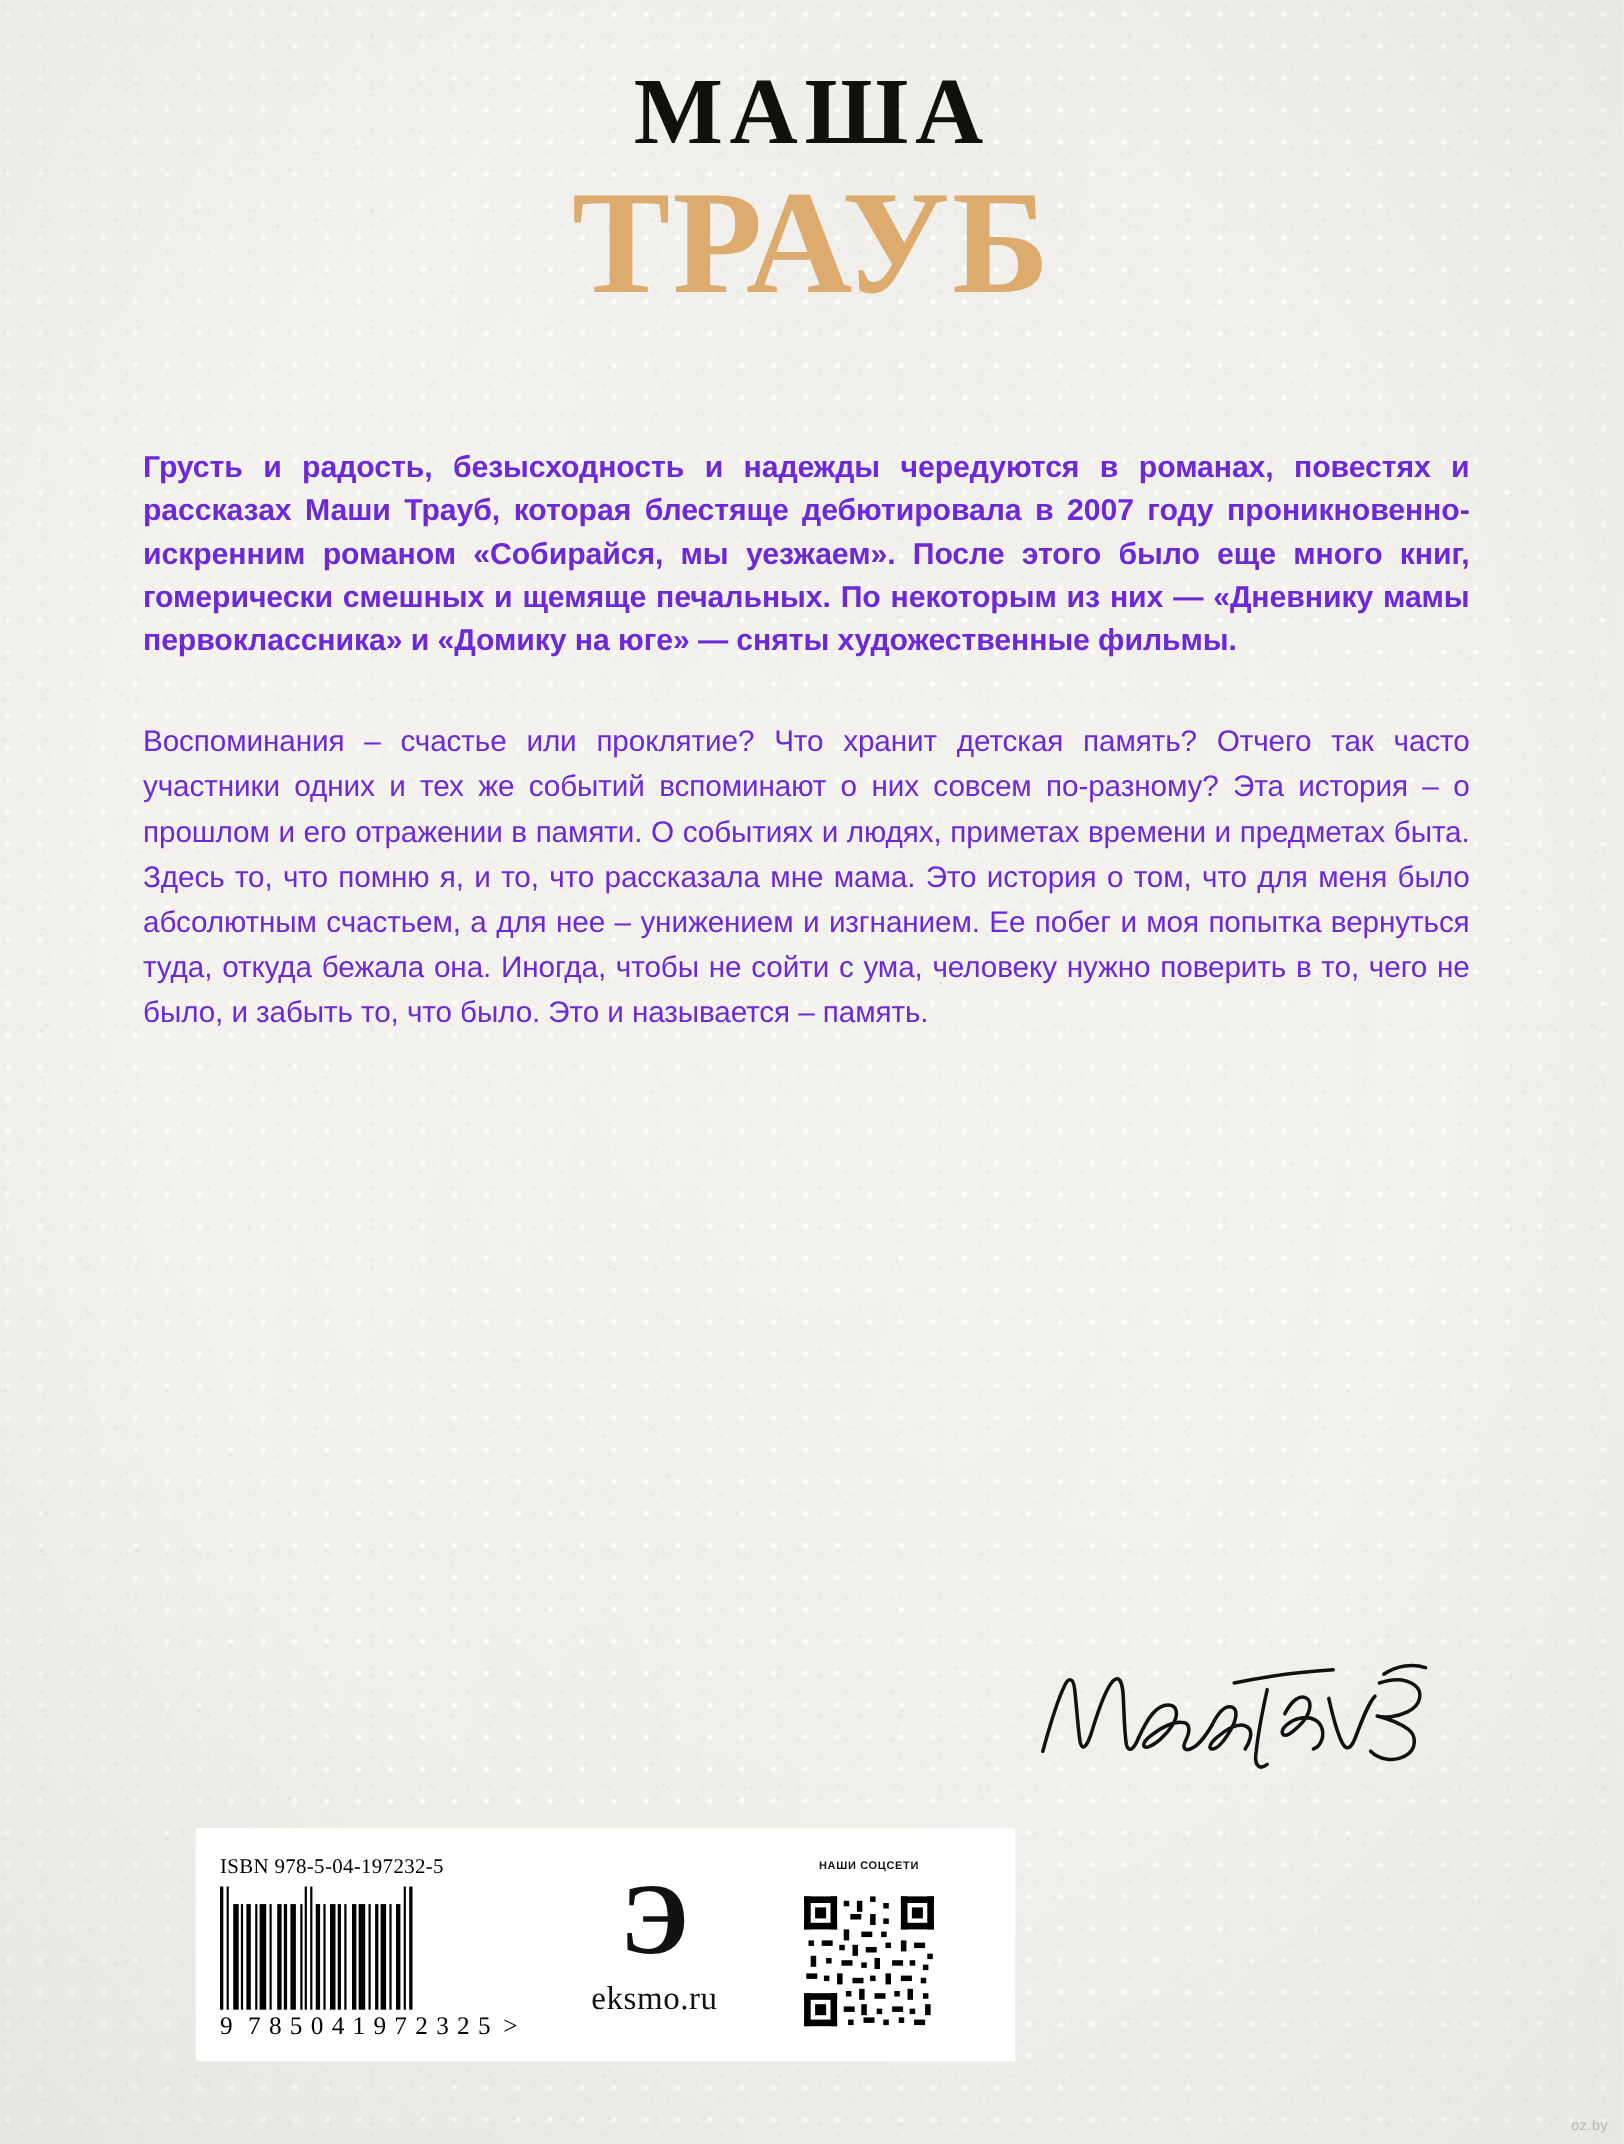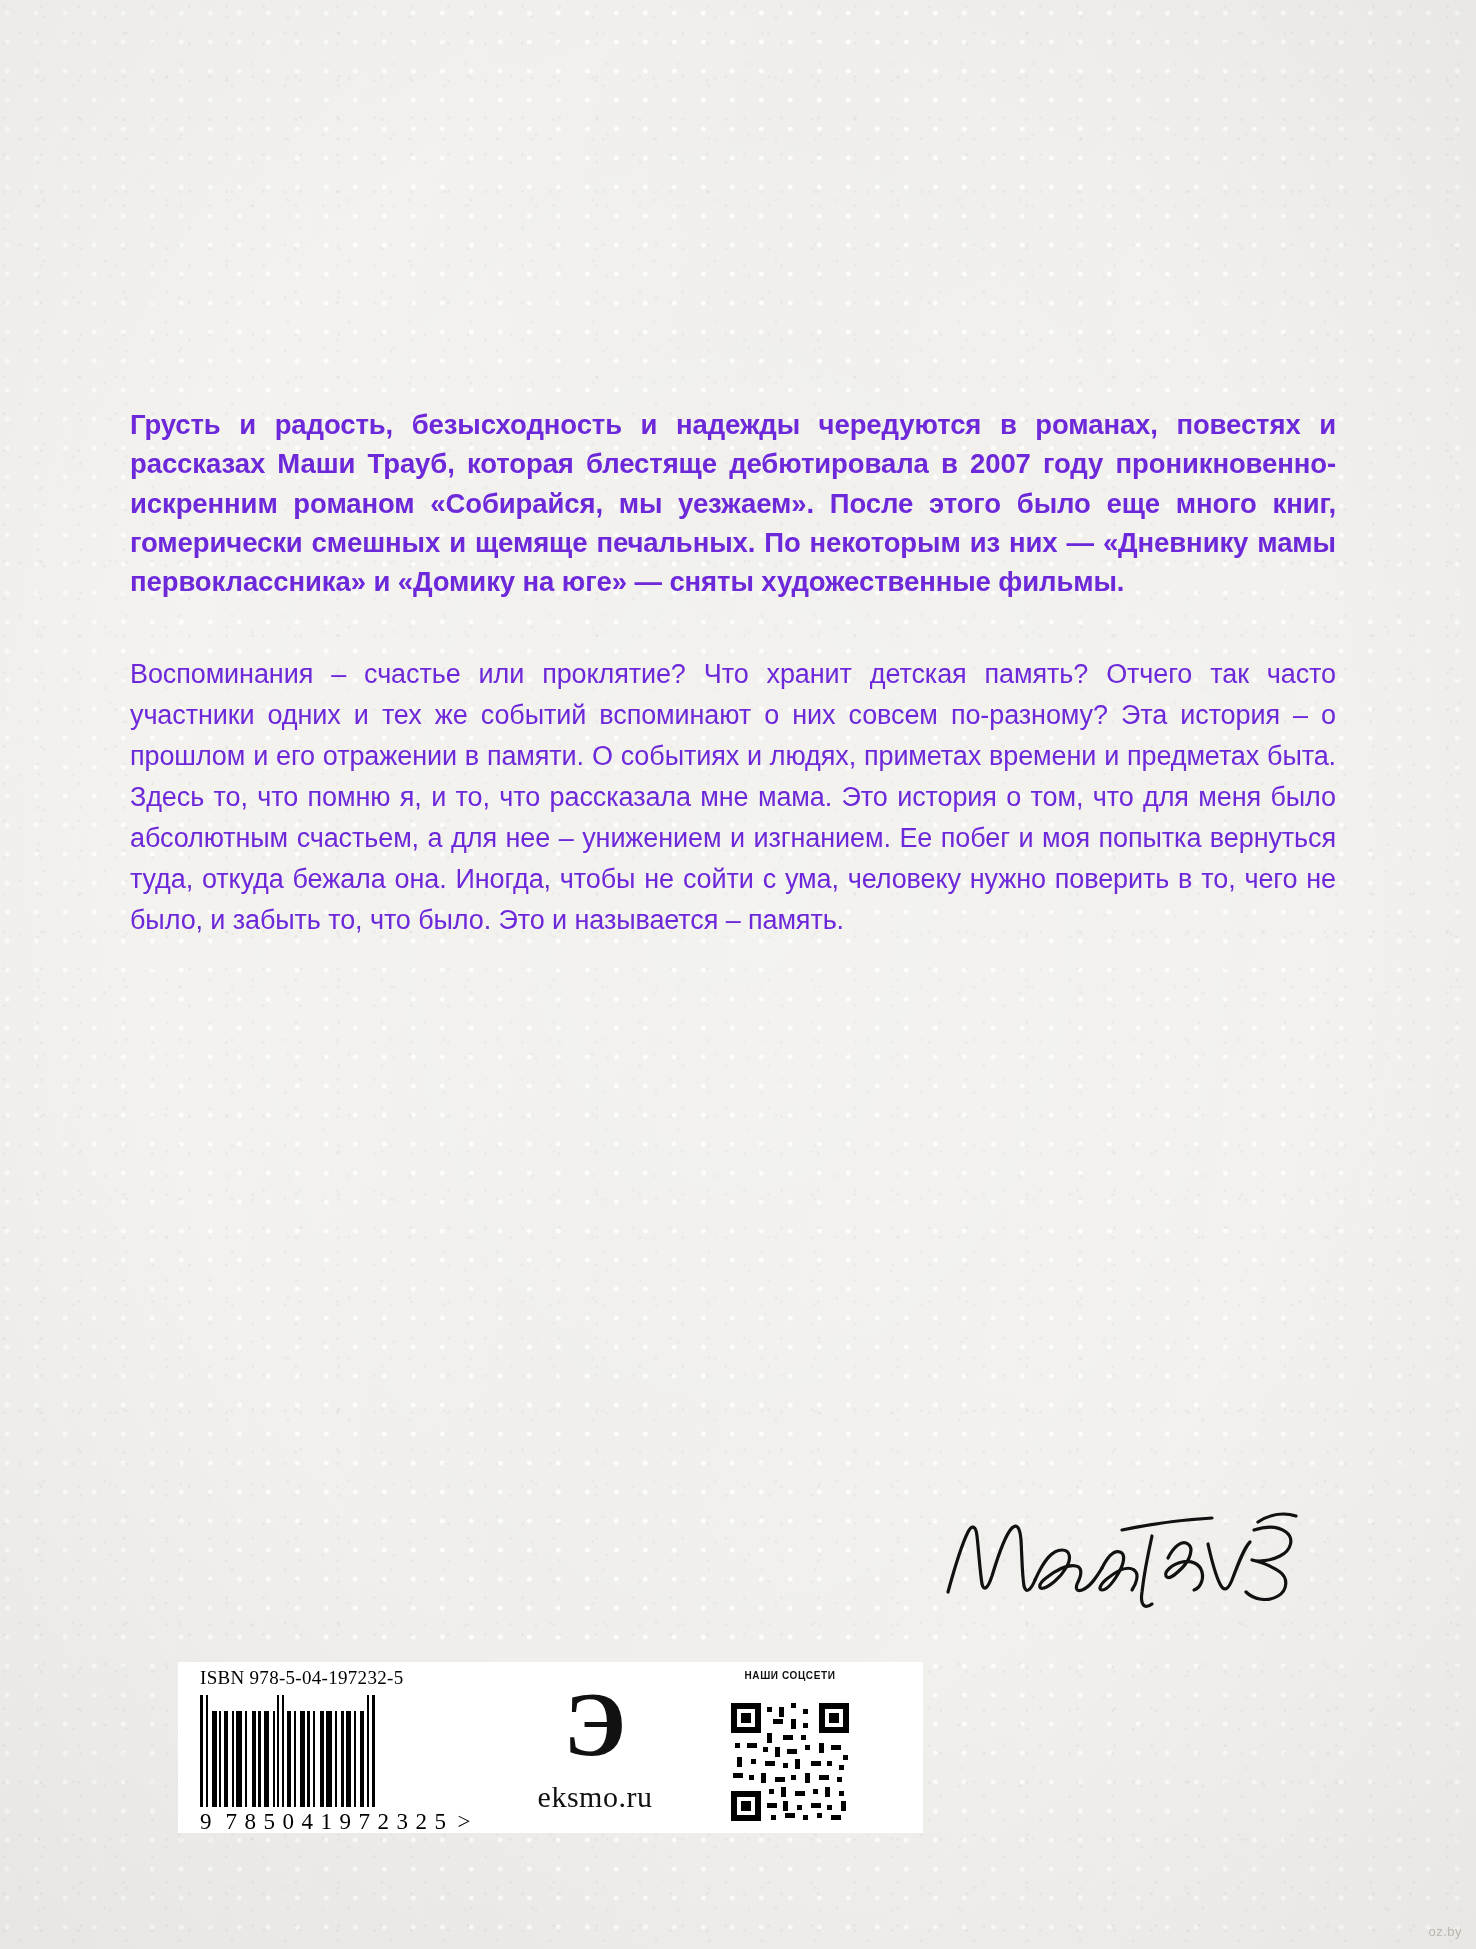--- a/index.html
+++ b/index.html
@@ -101,21 +101,21 @@
     top: 1500px;
     width: 400px;
     height: 120px;
   }
 
   .footer {
     position: absolute;
     left: 178px;
     top: 1662px;
     width: 745px;
-    height: 171px;
+    height: 212px;
     background: #ffffff;
     display: flex;
     align-items: center;
   }
 
   .barcode-box {
     width: 300px;
     padding-left: 22px;
     padding-top: 6px;
   }
@@ -205,20 +205,24 @@
   }
 </style>
 </head>
 <body>
 
 <div class="paper"></div>
 <div class="vignette"></div>
 
 <div class="content">
 
+  <div class="author-block">
+    <div class="author-first">МАША</div>
+    <div class="author-last">ТРАУБ</div>
+  </div>
 
   <div class="blurb">
     <p class="para bold">Грусть и радость, безысходность и надежды чередуются в романах, повестях и рассказах Маши Трауб, которая блестяще дебютировала в 2007 году проникновенно-искренним романом «Собирайся, мы уезжаем». После этого было еще много книг, гомерически смешных и щемяще печальных. По некоторым из них — «Дневнику мамы первоклассника» и «Домику на юге» — сняты художественные фильмы.</p>
     <p class="para regular spaced-top">Воспоминания – счастье или проклятие? Что хранит детская память? Отчего так часто участники одних и тех же событий вспоминают о них совсем по-разному? Эта история – о прошлом и его отражении в памяти. О событиях и людях, приметах времени и предметах быта. Здесь то, что помню я, и то, что рассказала мне мама. Это история о том, что для меня было абсолютным счастьем, а для нее – унижением и изгнанием. Ее побег и моя попытка вернуться туда, откуда бежала она. Иногда, чтобы не сойти с ума, человеку нужно поверить в то, чего не было, и забыть то, что было. Это и называется – память.</p>
   </div>
 
   <div class="signature">
     <svg viewBox="0 0 400 120" width="400" height="120" aria-hidden="true">
       <g fill="none" stroke="#111" stroke-width="3.2" stroke-linecap="round" stroke-linejoin="round">
         <path d="M12,92 C18,70 26,44 32,32 C36,24 40,26 41,36 C43,54 44,72 46,84 C48,92 52,88 56,76 C62,56 70,34 76,28 C81,23 84,28 85,40 C86,56 86,74 88,86 C90,94 95,90 99,80"></path>

